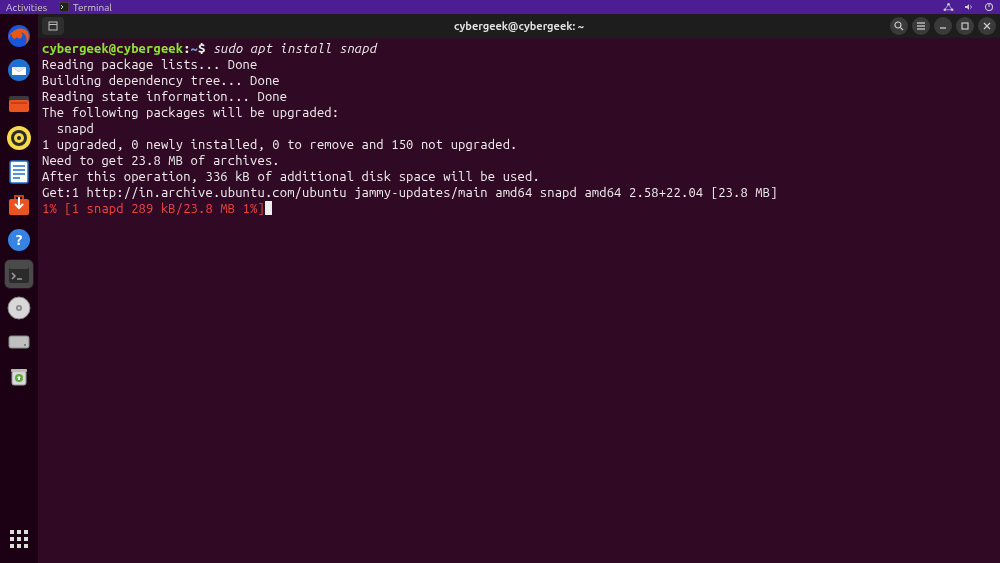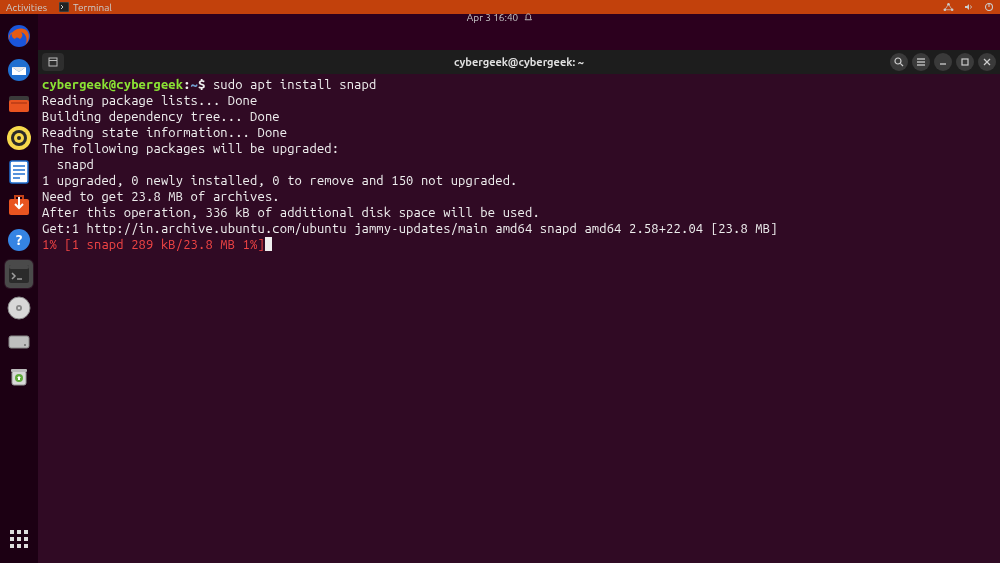--- a/index.html
+++ b/index.html
@@ -6,23 +6,22 @@
     body {
       width: 1000px;
       height: 563px;
       background: #2c001e;
       font-family: "Ubuntu", sans-serif;
       overflow: hidden;
       position: relative;
     }
     .topbar {
       height: 14px;
-      background: #c2410c;
-      display: flex;
-      align-items: center;
+      background: #4c1d95;
+      display: flex;
       padding: 0 6px;
       font-size: 10px;
       color: #ccc;
       position: relative;
     }
     .topbar-left {
       display: flex;
       gap: 12px;
       align-items: center;
     }
@@ -96,21 +95,20 @@
     }
     .titlebar {
       height: 24px;
       background: #1d1d1d;
       display: flex;
       align-items: center;
       padding: 0 4px;
       color: #ddd;
       font-size: 11px;
       position: relative;
-      margin-top: 36px;
     }
     .tab-plus {
       width: 22px; height: 18px;
       border-radius: 4px;
       background: #2e2e2e;
       display: flex; align-items: center; justify-content: center;
       font-size: 11px;
       color: #ccc;
     }
     .title-text {
@@ -144,21 +142,21 @@
       font-size: 13px;
       line-height: 16px;
       color: #eee;
       white-space: pre;
       letter-spacing: 0.15px;
     }
     .prompt-user { color: #8ae234; font-weight: bold; margin-top: 43px; }
     .prompt-colon { color: #eee; font-weight: bold; }
     .prompt-path { color: #729fcf; font-weight: bold; }
     .prompt-dollar { color: #eee; font-weight: bold; }
-    .cmd { color: #eee; }
+    .cmd { color: #eee; font-style: italic; }
     .progress-line { color: #ef4444; }
     .cursor {
       display: inline-block;
       width: 7px;
       height: 14px;
       background: #eee;
       vertical-align: text-bottom;
     }
     .gridline { display: block; }
   </style>

